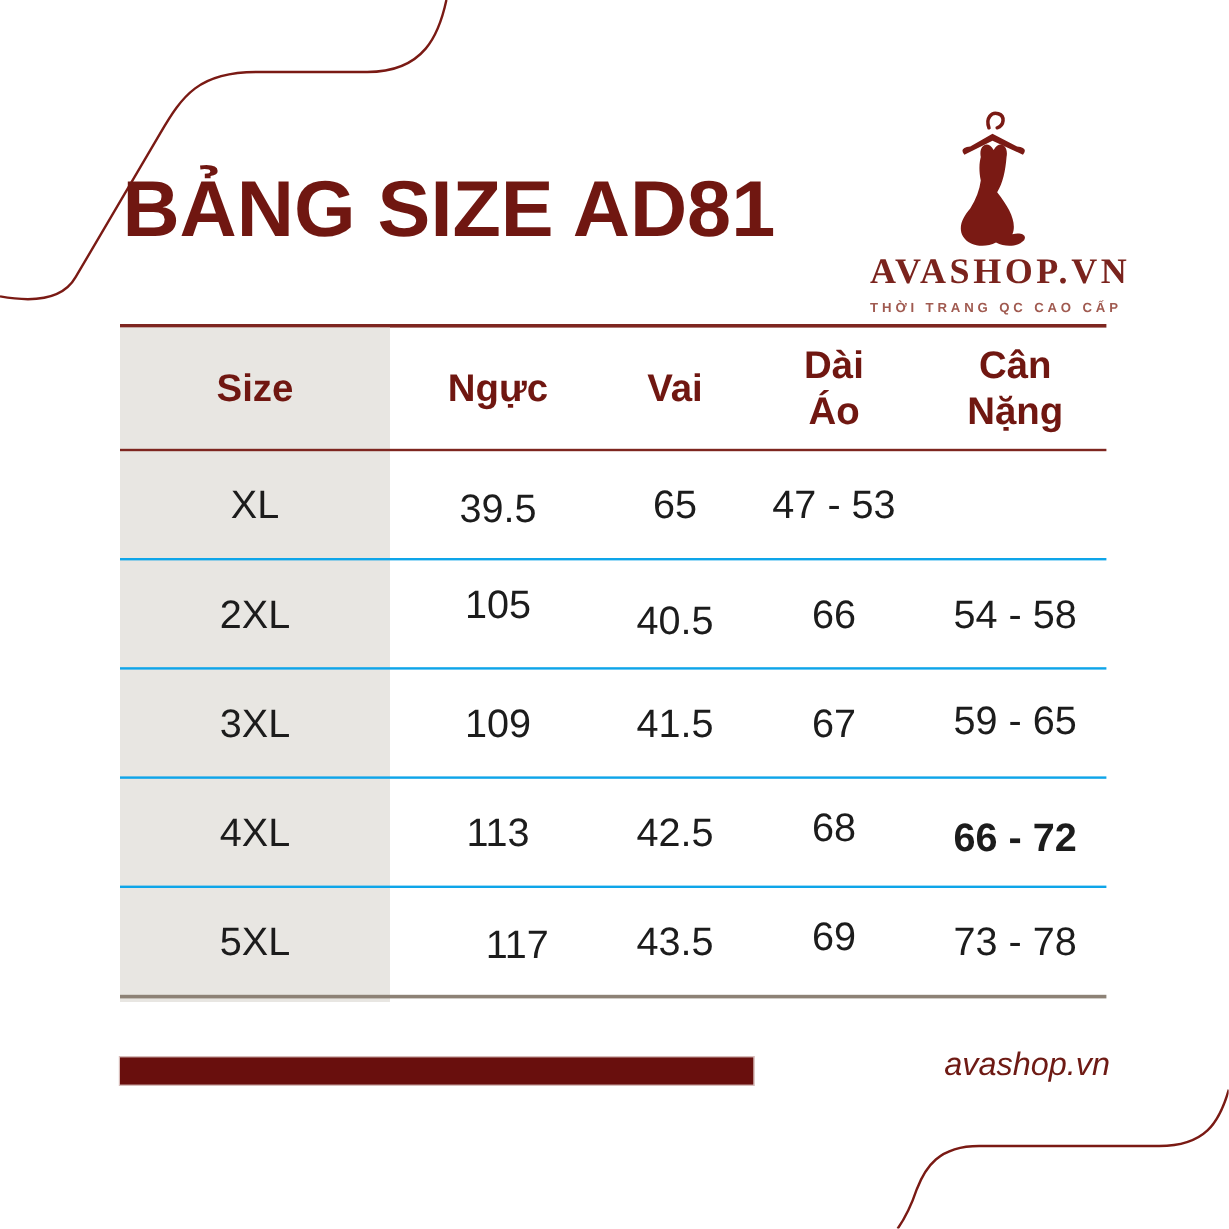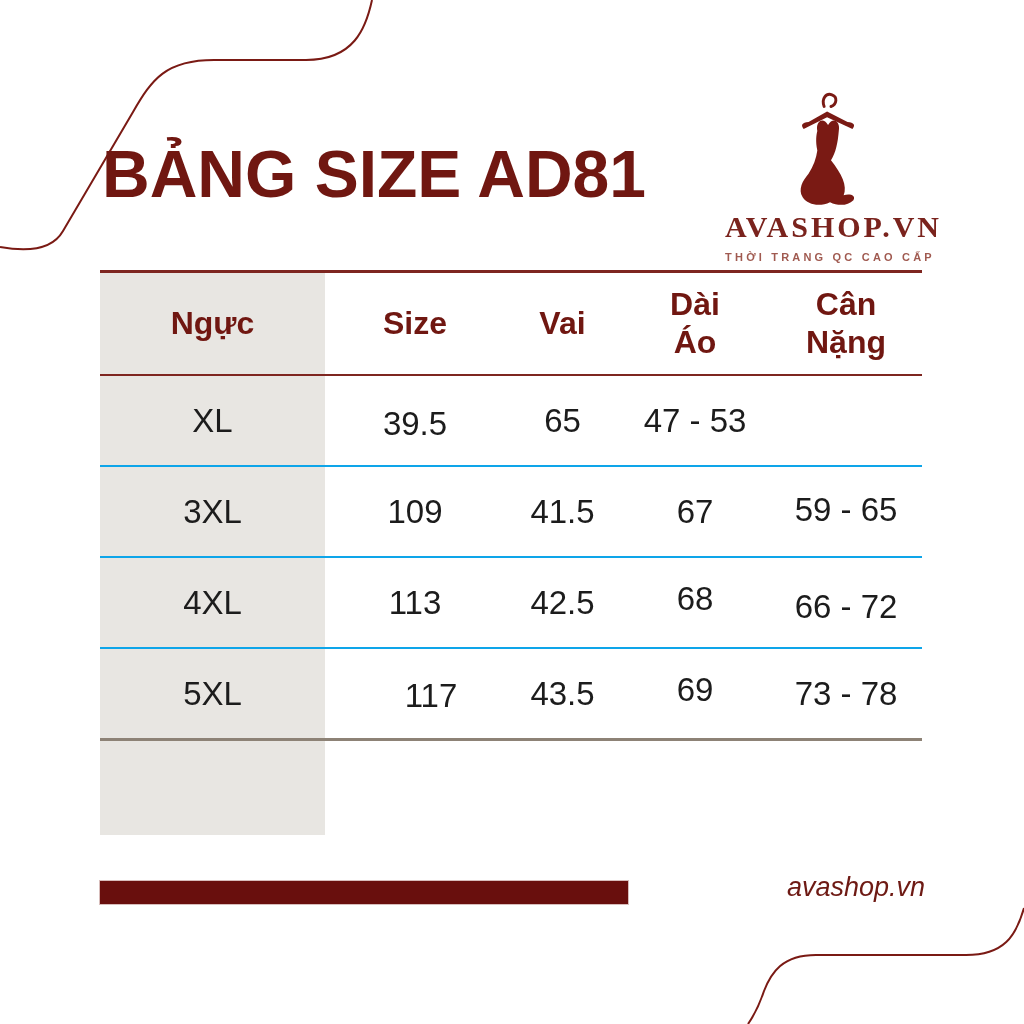--- a/index.html
+++ b/index.html
@@ -58,21 +58,21 @@
   .th { font-weight: bold; color: #701711; font-size: 32px; line-height: 1.18; }
   .th .wrap { display: inline-block; max-width: 100px; }
 
   
   .row-xl  .c2 { transform: translateY(-6px); }
   .row-xl  .c3 { transform: translateY(3px); }
   .row-2xl .c2 { transform: translateY(-8px); }
   .row-2xl .c3 { transform: translateY(5px); }
   .row-3xl .c5 { transform: translateY(-2px); }
   .row-4xl .c4 { transform: translateY(-4px); }
-  .row-4xl .c5 { transform: translateY(4px); }
+  .row-4xl .c5 { transform: translateY(4px); font-weight: bold; }
   .row-5xl .c2 { transform: translateY(2px); padding-left: 32px; }
   .row-5xl .c4 { transform: translateY(-4px); }
 
   
   .footer-bar {
     position: absolute; left: 100px; top: 881px; width: 528px; height: 23px;
     background: #690f0d; outline: 1px solid #d8bdbb;
   }
   .site {
     position: absolute; right: 99px; top: 872px;
@@ -112,34 +112,41 @@
                C45,56 46,50 47,46 Z" fill="#7a1a14"></path>
     </svg>
     <div class="brand">AVASHOP.VN</div>
     <div class="tagline">THỜI TRANG QC CAO CẤP</div>
   </div>
 
   <div class="stable">
     <div class="col-bg"></div>
 
     <div class="trow thead">
+      <div class="cell th c1"><span class="wrap">Size</span></div>
       <div class="cell th c2"><span class="wrap">Ngực</span></div>
-      <div class="cell th c1"><span class="wrap">Size</span></div>
       <div class="cell th c3"><span class="wrap">Vai</span></div>
       <div class="cell th c4"><span class="wrap">Dài Áo</span></div>
       <div class="cell th c5"><span class="wrap">Cân Nặng</span></div>
     </div>
 
     <div class="trow row-xl">
       <div class="cell c1">XL</div>
       <div class="cell c3">39.5</div>
       <div class="cell c4">65</div>
       <div class="cell c5">47 - 53</div>
     </div>
 
+    <div class="trow row-2xl">
+      <div class="cell c1">2XL</div>
+      <div class="cell c2">105</div>
+      <div class="cell c3">40.5</div>
+      <div class="cell c4">66</div>
+      <div class="cell c5">54 - 58</div>
+    </div>
 
     <div class="trow row-3xl">
       <div class="cell c1">3XL</div>
       <div class="cell c2">109</div>
       <div class="cell c3">41.5</div>
       <div class="cell c4">67</div>
       <div class="cell c5">59 - 65</div>
     </div>
 
     <div class="trow row-4xl">

